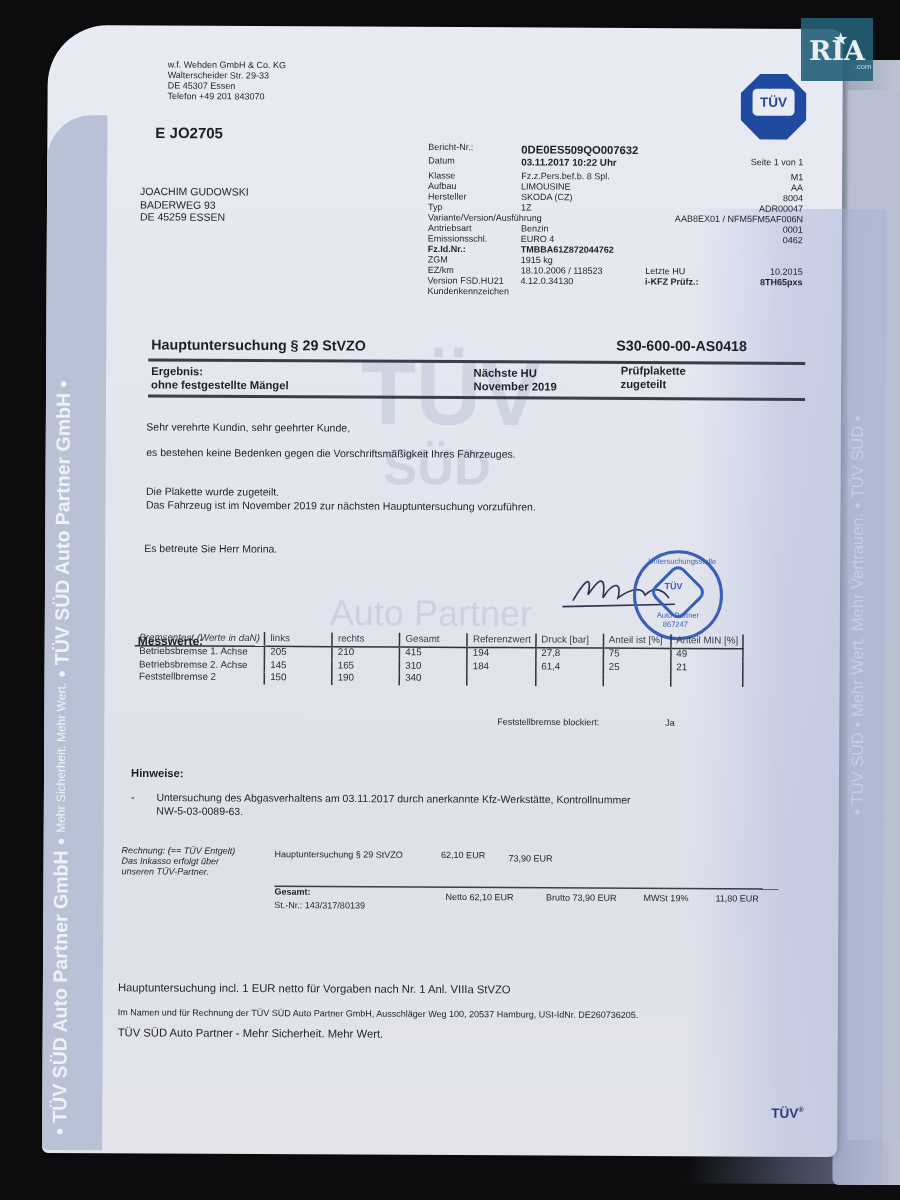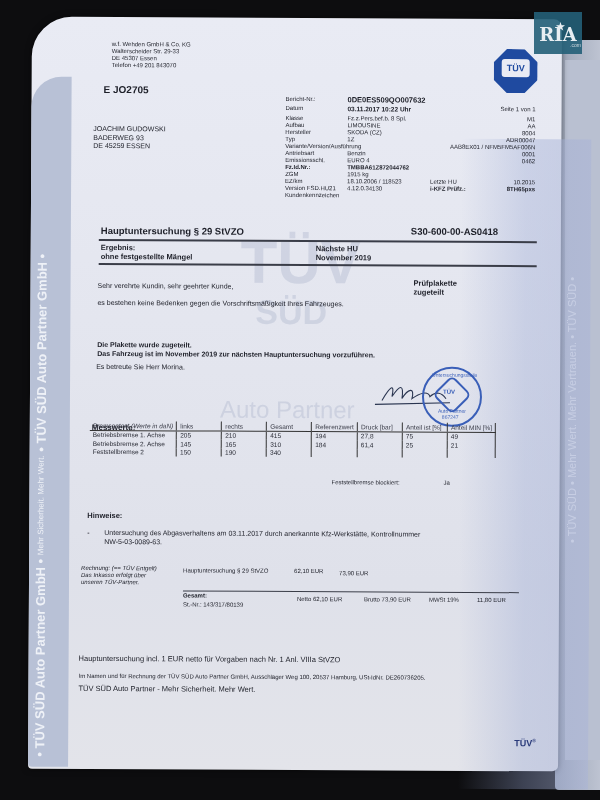--- a/index.html
+++ b/index.html
@@ -99,29 +99,29 @@
   <div class="abs hdr" style="left:380px;top:207px;">S30-600-00-AS0418</div>
   <div class="hr" style="left:68px;top:222px;width:438px;"></div>
   <div class="abs bold" style="left:70px;top:226px;font-size:7.5px;line-height:9px;">
     <div>Ergebnis:</div>
     <div>ohne festgestellte Mängel</div>
   </div>
   <div class="abs bold" style="left:285px;top:226px;font-size:7.5px;line-height:9px;">
     <div>Nächste HU</div>
     <div>November 2019</div>
   </div>
-  <div class="abs bold" style="left:383px;top:224px;font-size:7.5px;line-height:9px;margin-top:36px;">
+  <div class="abs bold" style="left:383px;top:224px;font-size:7.5px;line-height:9px;">
     <div>Prüfplakette</div>
     <div>zugeteilt</div>
   </div>
   <div class="hr" style="left:68px;top:246px;width:438px;"></div>
 
   <div class="abs small" style="left:67px;top:265px;">Sehr verehrte Kundin, sehr geehrter Kunde,</div>
   <div class="abs small" style="left:67px;top:282px;">es bestehen keine Bedenken gegen die Vorschriftsmäßigkeit Ihres Fahrzeuges.</div>
-  <div class="abs small" style="left:67px;top:324px;font-weight:bold;">
+  <div class="abs small" style="left:67px;top:308px;">
     <div>Die Plakette wurde zugeteilt.</div>
     <div>Das Fahrzeug ist im November 2019 zur nächsten Hauptuntersuchung vorzuführen.</div>
   </div>
   <div class="abs small" style="left:66px;top:346px;">Es betreute Sie Herr Morina.</div>
 
   <svg class="sig" viewBox="0 0 90 30">
     <path d="M5 26 L80 24 M12 22 C20 8 25 4 22 18 C30 6 34 5 32 20 C38 10 45 8 42 20 C50 14 58 12 60 18 C66 12 72 14 76 20" stroke="#2a3550" stroke-width="1.1" fill="none"></path>
   </svg>
 
   <div class="stamp">

